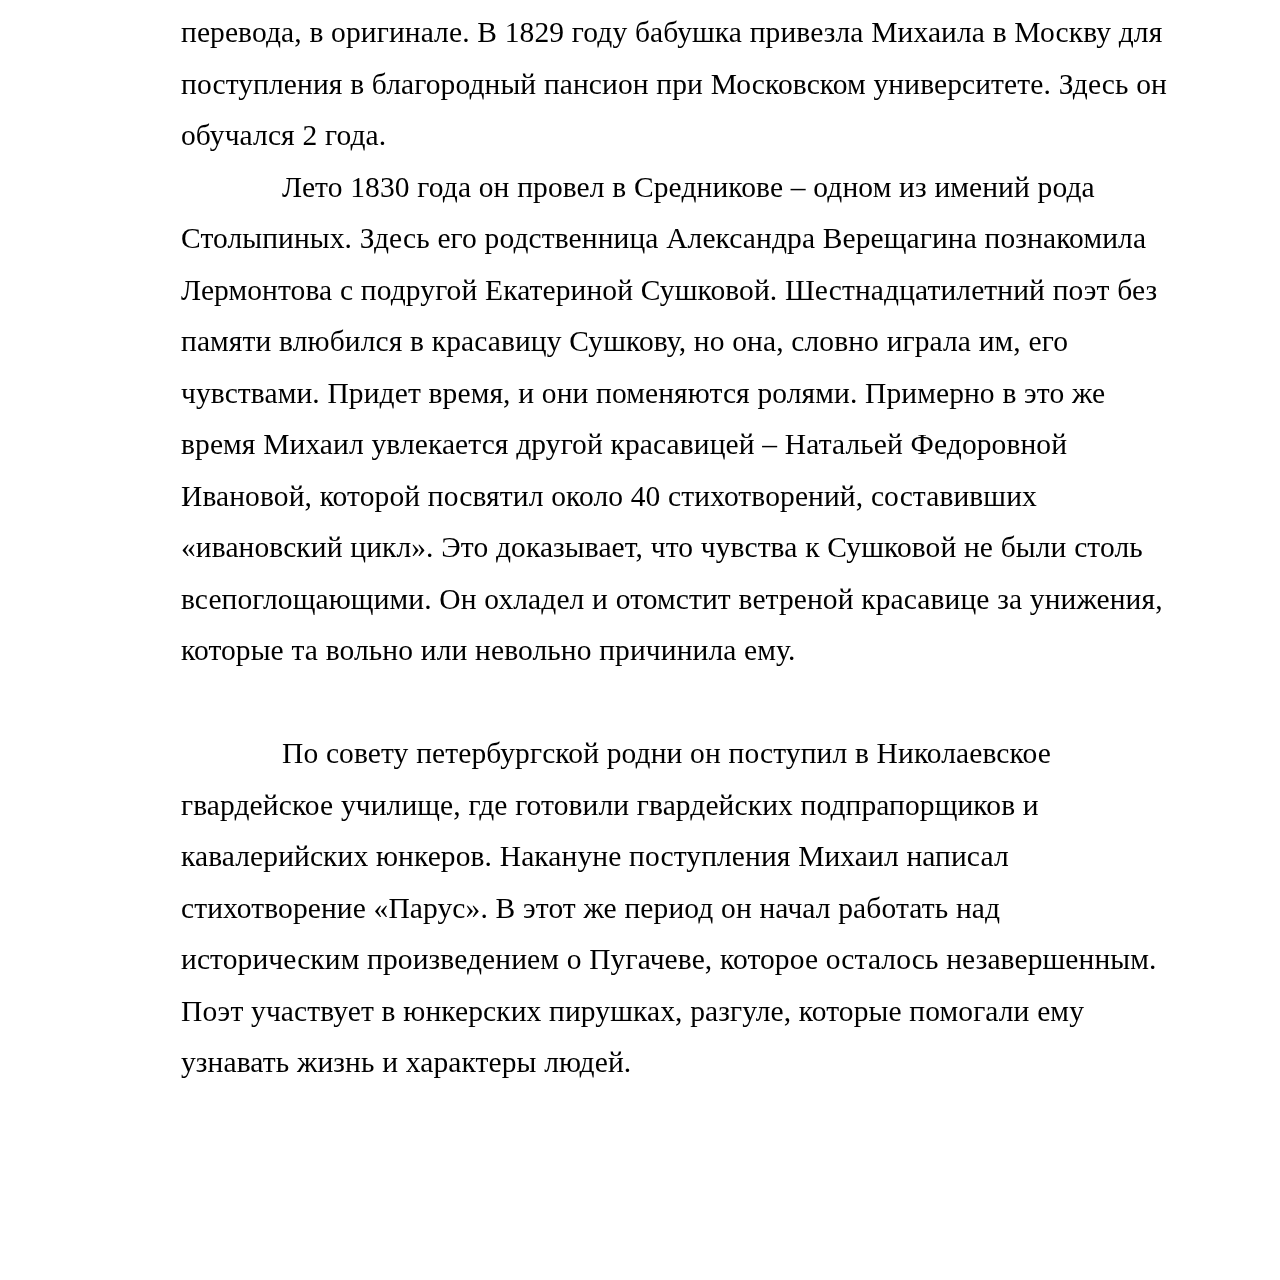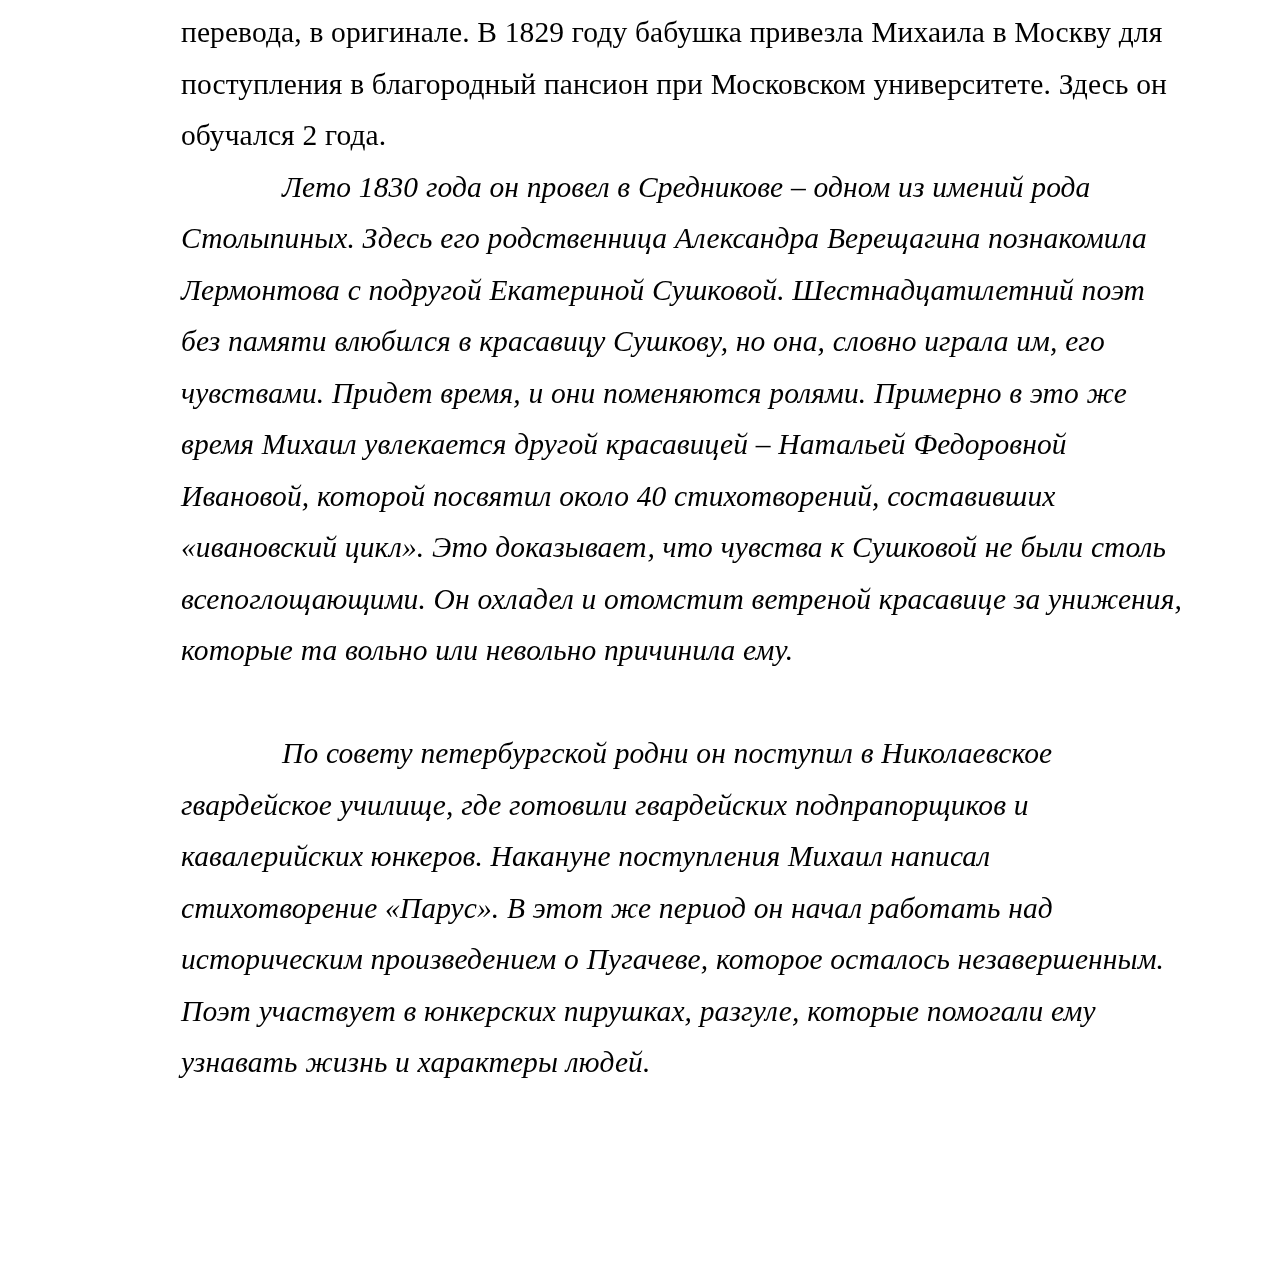--- a/index.html
+++ b/index.html
@@ -44,21 +44,20 @@
   }
 
   
   .para.first {
     margin-top: 7px;
   }
 
   
   .para.indent {
     text-indent: 101px;
-    font-style: italic;
   }
 
   .para.noindent {
     text-indent: 0;
   }
 
   
   .spacer-line {
     height: 51.5px;
     line-height: 51.5px;

